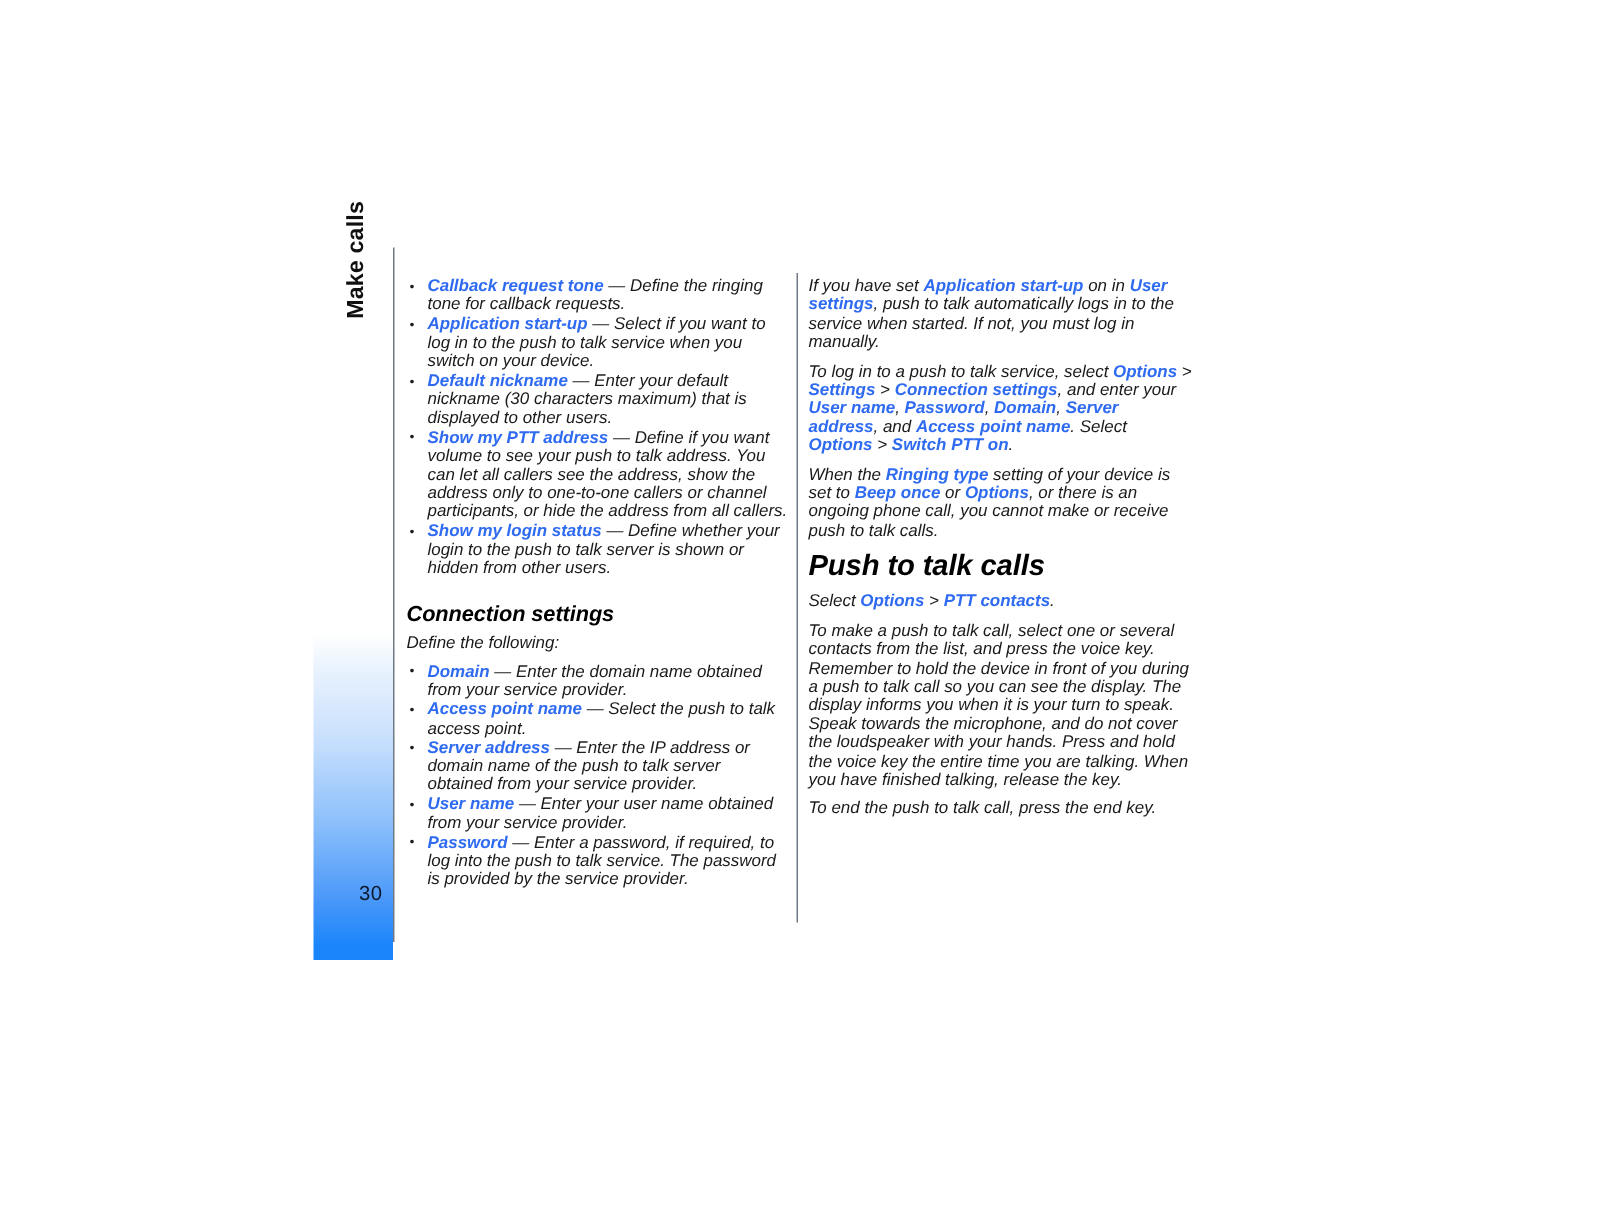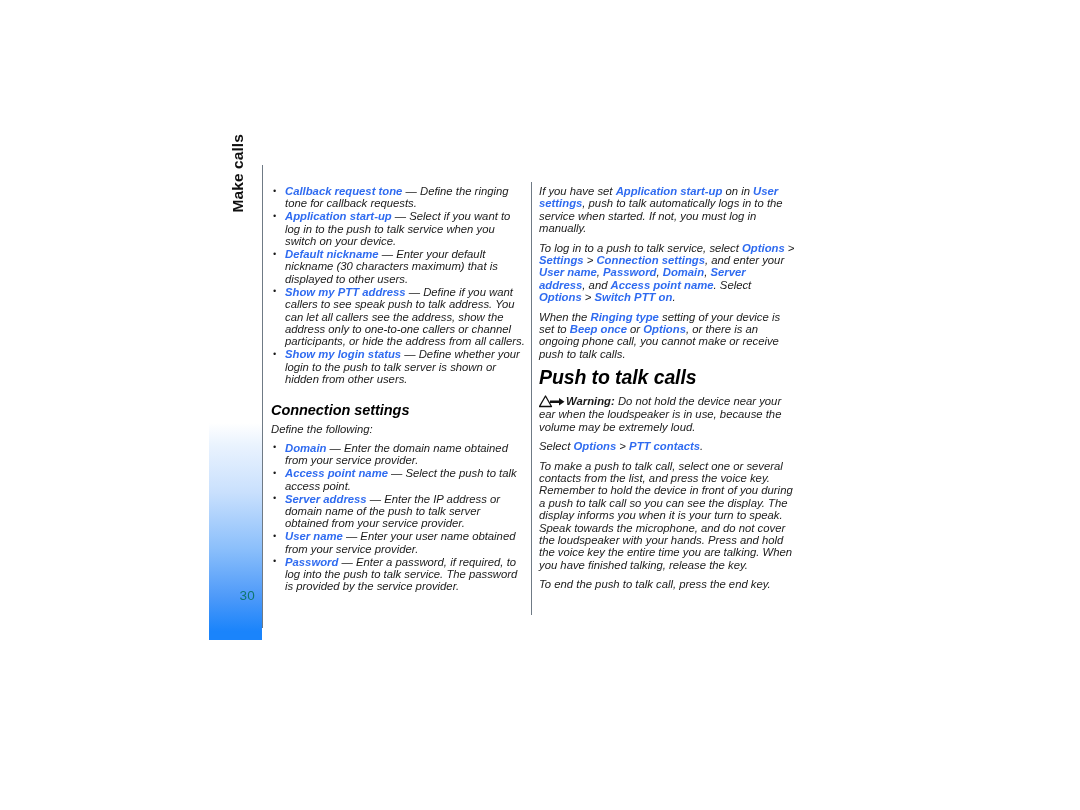--- a/index.html
+++ b/index.html
@@ -30,21 +30,21 @@
     width: 53px;
     height: 217px;
     background: linear-gradient(to bottom, #ffffff 0%, #eaf3fe 10%, #c9e0fd 32%, #8bbffb 58%, #4e9af9 80%, #1a84fb 96%, #1a84fb 100%);
   }
   .page-number {
     position: absolute;
     left: 209px;
     top: 588px;
     width: 46px;
     text-align: right;
-    color: #0f766e;
+    color: #0f172a;
     font-size: 13.5px;
     font-weight: 400;
     letter-spacing: .3px;
   }
 
   
   .chapter-title {
     position: absolute;
     left: 191px;
     top: 172px;
@@ -161,21 +161,21 @@
 
   <div class="rule-left"></div>
   <div class="rule-mid"></div>
 
   <div class="col col-left">
 
     <ul class="doc-ul">
       <li><span class="lk">Callback request tone</span><span> — </span><span>Define the ringing tone for callback requests.</span></li>
       <li><span class="lk">Application start-up</span><span> — </span><span>Select if you want to log in to the push to talk service when you switch on your device.</span></li>
       <li><span class="lk">Default nickname</span><span> — </span><span>Enter your default nickname (30 characters maximum) that is displayed to other users.</span></li>
-      <li><span class="lk">Show my PTT address</span><span> — </span><span>Define if you want callers to see speak push to talk address. You can let all callers see the address, show the address only to one-to-one callers or channel participants, or hide the address from all callers.</span></li>
+      <li><span class="lk">Show my PTT address</span><span> — </span><span>Define if you want volume to see your push to talk address. You can let all callers see the address, show the address only to one-to-one callers or channel participants, or hide the address from all callers.</span></li>
       <li><span class="lk">Show my login status</span><span> — </span><span>Define whether your login to the push to talk server is shown or hidden from other users.</span></li>
     </ul>
 
     <h2 class="doc-h2">Connection settings</h2>
 
 
     <p class="doc-p">Define the following:</p>
 
     <ul class="doc-ul">
       <li><span class="lk">Domain</span><span> — </span><span>Enter the domain name obtained from your service provider.</span></li>
@@ -191,24 +191,20 @@
 
 
     <p class="doc-p"><span>If you have set </span><span class="lk">Application start-up</span><span> on in </span><span class="lk">User settings</span><span>, push to talk automatically logs in to the service when started. If not, you must log in manually.</span></p>
 
     <p class="doc-p"><span>To log in to a push to talk service, select </span><span class="lk">Options</span><span class="gt"> &gt; </span><span class="lk">Settings</span><span class="gt"> &gt; </span><span class="lk">Connection settings</span><span>, and enter your </span><span class="lk">User name</span><span>, </span><span class="lk">Password</span><span>, </span><span class="lk">Domain</span><span>, </span><span class="lk">Server address</span><span>, and </span><span class="lk">Access point name</span><span>. Select </span><span class="lk">Options</span><span class="gt"> &gt; </span><span class="lk">Switch PTT on</span><span>.</span></p>
 
     <p class="doc-p"><span>When the </span><span class="lk">Ringing type</span><span> setting of your device is set to </span><span class="lk">Beep once</span><span> or </span><span class="lk">Options</span><span>, or there is an ongoing phone call, you cannot make or receive push to talk calls.</span></p>
 
     <h1 class="doc-h1" style="margin-top:2px">Push to talk calls</h1>
 
-    <p class="doc-p warn-line"><span class="warn-icon"><svg viewBox="0 0 52 26" width="26" height="13" xmlns="http://www.w3.org/2000/svg">
-            <polygon points="13,2 25,23 1,23" fill="none" stroke="#111111" stroke-width="2.6" stroke-linejoin="round"></polygon>
-            <path d="M22 11 H40 V6 L51 13.5 L40 21 V16 H22 Z" fill="#111111"></path>
-          </svg></span><b class="bld">Warning:</b><span> Do not hold the device near your ear when the loudspeaker is in use, because the volume may be extremely loud.</span></p>
 
     <p class="doc-p"><span>Select </span><span class="lk">Options</span><span class="gt"> &gt; </span><span class="lk">PTT contacts</span><span>.</span></p>
 
     <p class="doc-p">To make a push to talk call, select one or several contacts from the list, and press the voice key. Remember to hold the device in front of you during a push to talk call so you can see the display. The display informs you when it is your turn to speak. Speak towards the microphone, and do not cover the loudspeaker with your hands. Press and hold the voice key the entire time you are talking. When you have finished talking, release the key.</p>
 
     <p class="doc-p">To end the push to talk call, press the end key.</p>
 
   </div>
 
 </div>

